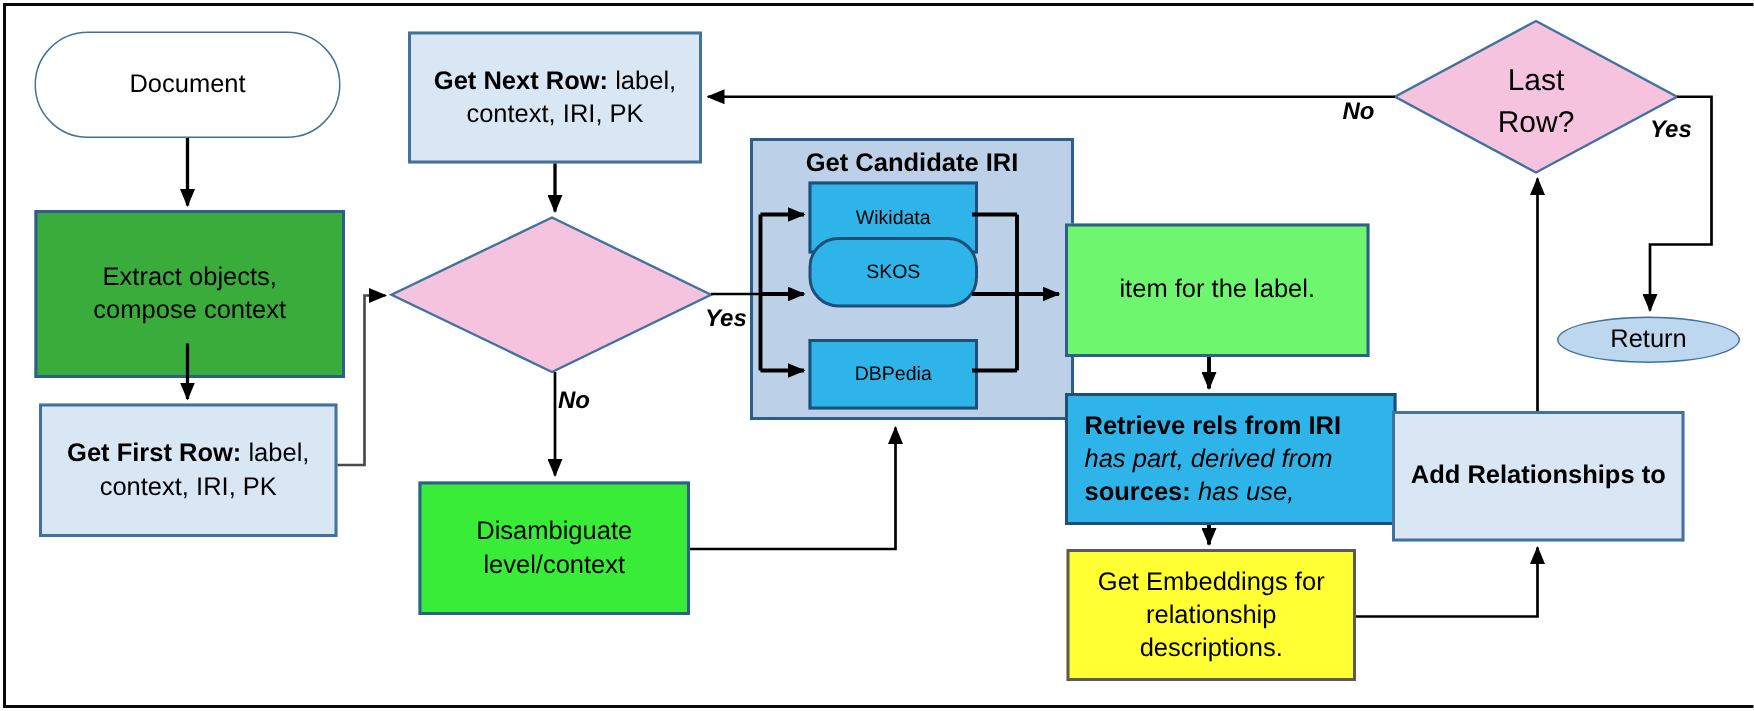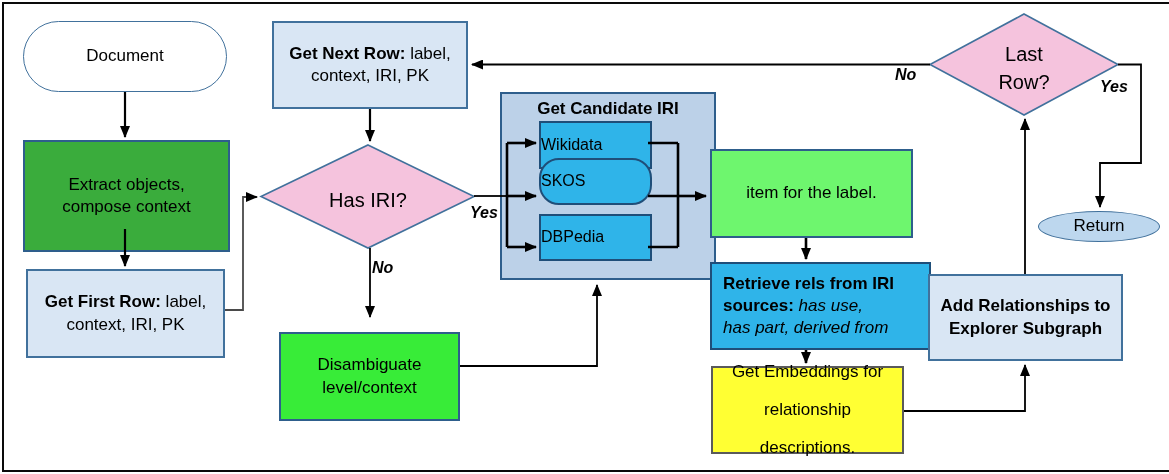--- a/index.html
+++ b/index.html
@@ -11,27 +11,27 @@
   .node{position:absolute;display:flex;flex-direction:column;justify-content:center;
         align-items:center;text-align:center;font-size:17px;line-height:1.3;z-index:1;box-sizing:border-box;}
   .line{white-space:nowrap;}
   .b{font-weight:bold;}
   .i{font-style:italic;}
   .blue-box{background:#D9E6F4;border:2px solid #41719C;}
   .green-dark{background:#3AAC3C;border:2px solid #2E5E8C;}
   .green-bright{background:#38EC38;border:2px solid #2E5E8C;}
   .green-light{background:#6EF66E;border:2px solid #2E5E8C;}
   .cyan-box{background:#2FB4E9;border:2px solid #1F4E79;}
-  .yellow-box{background:#FFFF33;border:2px solid #5A5A5A;gap:16px;}
+  .yellow-box{background:#FFFF33;border:2px solid #5A5A5A;}
   .container-box{background:#BCD1E8;border:2px solid #2E5E8C;justify-content:flex-start;}
   .stadium{background:#ffffff;border:1.6px solid #41719C;border-radius:36px;}
   .ellipse{background:#BDD7EE;border:1.6px solid #41719C;border-radius:50%;}
   .container-title{margin-top:4px;font-weight:bold;}
   .src-box{position:absolute;left:37px;width:109px;display:flex;align-items:center;
-           font-size:16px;}
+           justify-content:center;font-size:13px;}
   .diamond-label{position:absolute;z-index:6;text-align:center;font-size:20px;line-height:1.4;}
   .edge-label{position:absolute;z-index:6;font-size:16px;font-weight:bold;font-style:italic;}
   .left-text{align-items:flex-start;text-align:left;padding-left:11px;}
   svg.overlay{position:absolute;left:0;top:0;z-index:5;pointer-events:none;}
 </style>
 </head>
 <body>
 
 <div id="canvas">
 
@@ -55,47 +55,46 @@
   </div>
 
   <div class="node container-box" style="left:500px;top:92px;width:216px;height:188px;">
     <div class="container-title">Get Candidate IRI</div>
     <div class="src-box cyan-box" style="top:27px;height:44px;">
       <span>Wikidata</span>
     </div>
     <div class="src-box cyan-box" style="top:64px;height:43px;border-radius:20px;">
       <span>SKOS</span>
     </div>
-    <div class="src-box cyan-box" style="top:120px;height:43px;">
+    <div class="src-box cyan-box" style="top:132px;height:43px;">
       <span>DBPedia</span>
     </div>
   </div>
 
   <div class="node green-light" style="left:710px;top:149px;width:203px;height:89px;">
     <div class="line">item for the label.</div>
   </div>
 
   <div class="node cyan-box left-text" style="left:710px;top:262px;width:221px;height:88px;">
     <div class="line b">Retrieve rels from IRI</div>
+    <div class="line i">has part, derived from</div>
     <div class="line"><span class="b">sources:</span><span class="i"> has use,</span></div>
-    <div class="line i">has part, derived from</div>
   </div>
 
   <div class="node yellow-box" style="left:711px;top:366px;width:193px;height:88px;">
     <div class="line">Get Embeddings for</div>
     <div class="line">relationship</div>
     <div class="line">descriptions.</div>
   </div>
 
   <div class="node blue-box b" style="left:928px;top:274px;width:195px;height:87px;">
     <div class="line">Add Relationships to</div>
-    <div class="line">Explorer Subgraph</div>
   </div>
 
-  <div class="node green-bright" style="left:279px;top:332px;width:181px;height:89px;">
+  <div class="node green-bright" style="left:279px;top:321px;width:181px;height:89px;">
     <div class="line">Disambiguate</div>
     <div class="line">level/context</div>
   </div>
 
   <div class="node ellipse" style="left:1038px;top:211px;width:122px;height:31px;">
     <div class="line">Return</div>
   </div>
 
   <svg class="overlay" width="1169" height="474" viewBox="0 0 1169 474">
     <defs>
@@ -126,21 +125,20 @@
     <path d="M904,411 H1025 V365" fill="none" stroke="#000" stroke-width="1.8" marker-end="url(#ah)"></path>
     <path d="M1025,274 V119" fill="none" stroke="#000" stroke-width="1.8" marker-end="url(#ah)"></path>
 
     <path d="M930,64.5 H472" fill="none" stroke="#000" stroke-width="1.8" marker-end="url(#ah)"></path>
     <path d="M1118,64.5 H1141 V163 H1100 V207" fill="none" stroke="#000" stroke-width="1.8" marker-end="url(#ah)"></path>
 
     <path d="M370,248 V317" fill="none" stroke="#000" stroke-width="1.8" marker-end="url(#ah)"></path>
     <path d="M460,366 H597 V285" fill="none" stroke="#000" stroke-width="1.8" marker-end="url(#ah)"></path>
   </svg>
 
-  <div class="diamond-label" style="left:298px;top:186px;width:140px;">Has IRI?</div>
   <div class="diamond-label" style="left:974px;top:40px;width:100px;">
     <div>Last</div>
     <div>Row?</div>
   </div>
 
   <div class="edge-label" style="left:470px;top:204px;">Yes</div>
   <div class="edge-label" style="left:372px;top:259px;">No</div>
   <div class="edge-label" style="left:895px;top:66px;">No</div>
   <div class="edge-label" style="left:1100px;top:78px;">Yes</div>
 

